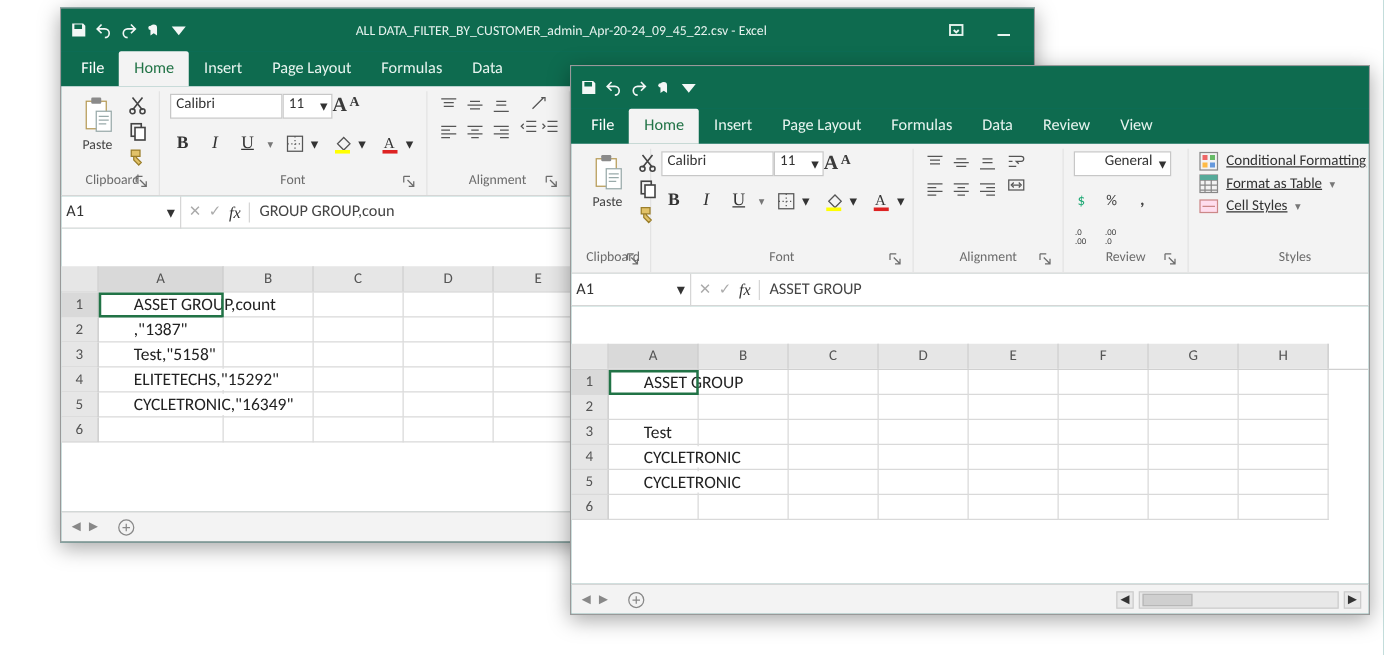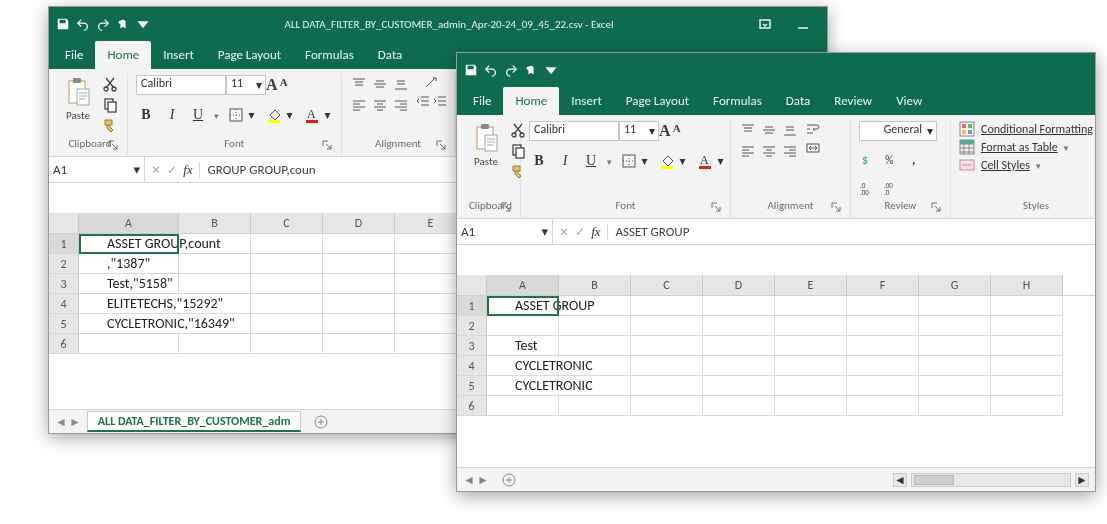--- a/index.html
+++ b/index.html
@@ -489,21 +489,20 @@
           <div class="cell E"></div>
         </div>
     </div>
   </div>
 
   <div class="sheettabs">
     <div class="navbtns">
       <span style="color:#888">◄</span>
       <span style="color:#888">►</span>
     </div>
-    <div class="stab">ALL DATA_FILTER_BY_CUSTOMER_adm</div>
     <span class="addsheet">
         <svg width="14" height="14" viewBox="0 0 14 14">
           <circle cx="7" cy="7" r="6" fill="none" stroke="#888"></circle>
           <path d="M7 4v6M4 7h6" stroke="#888"></path>
         </svg>
       </span>
   </div>
 </div>
 
 <div class="window w2" style="left:456px; top:52px; width:640px; height:440px;">

